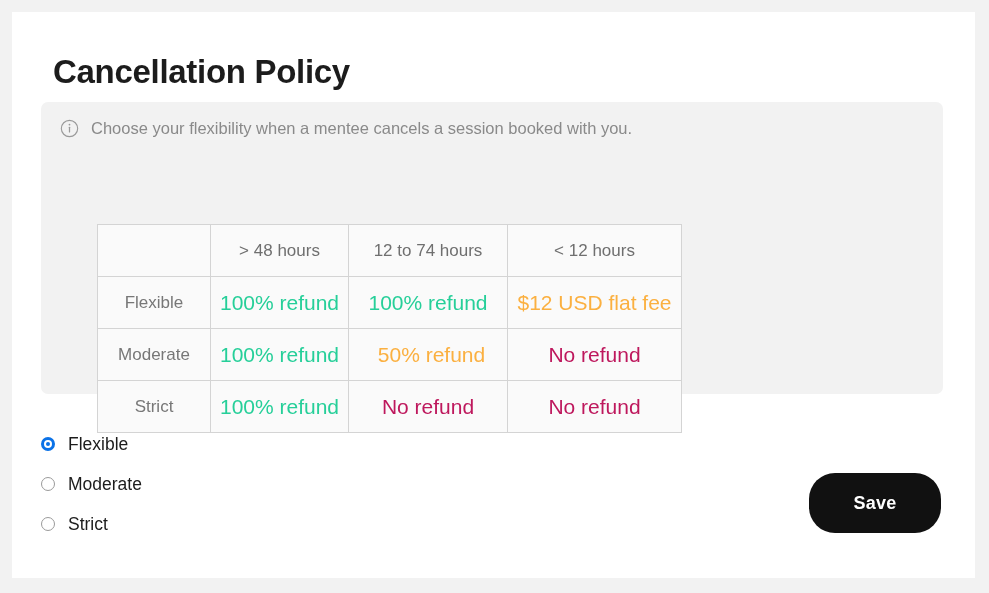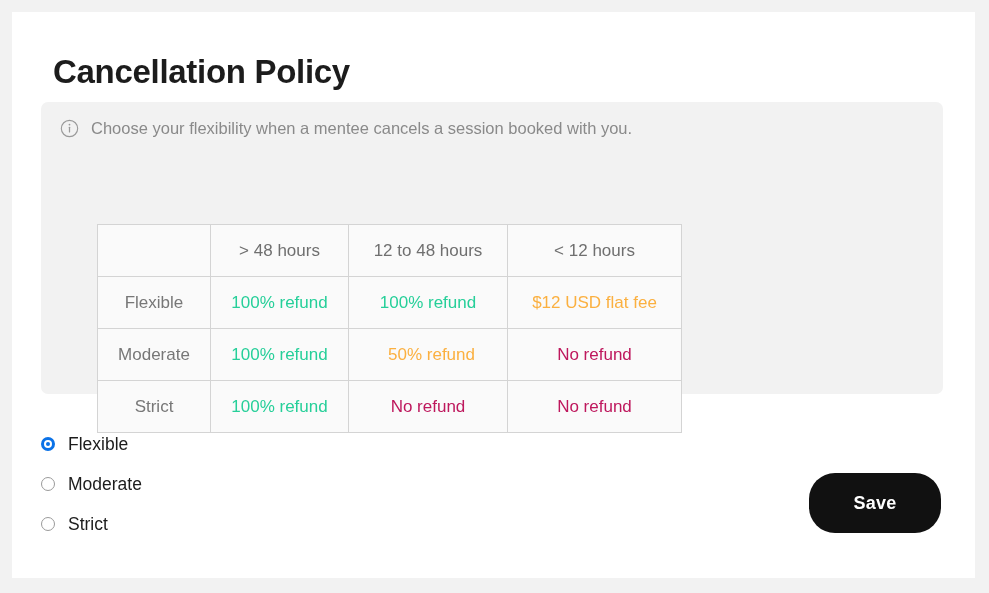--- a/index.html
+++ b/index.html
@@ -100,21 +100,21 @@
     color: #6f6f6f;
   }
   .policy-table th.corner { border-color: #d4d4d4; }
 
   .row-label {
     font-size: 17px;
     color: #777777;
   }
 
   .cell {
-    font-size: 17px;
+    font-size: 21px;
   }
   .cell.full   { color: #26cf99; }
   .cell.half   { color: #fbb040; padding-left: 7px; }
   .cell.fee    { color: #fbb040; }
   .cell.none   { color: #be185d; }
 
   
   .radio-group {
     position: absolute;
     left: 29px;
@@ -199,21 +199,21 @@
       <colgroup>
         <col class="col-label">
           <col class="col-gt48">
           <col class="col-1248">
           <col class="col-lt12">
       </colgroup>
       <thead>
         <tr>
           <th class="corner"></th>
           <th>&gt; 48 hours</th>
-          <th>12 to 48 hours</th>
+          <th>12 to 74 hours</th>
           <th>&lt; 12 hours</th>
         </tr>
       </thead>
       <tbody>
         <tr>
           <td class="row-label">Flexible</td>
           <td class="cell full">100% refund</td>
           <td class="cell full">100% refund</td>
           <td class="cell fee">$12 USD flat fee</td>
         </tr>

